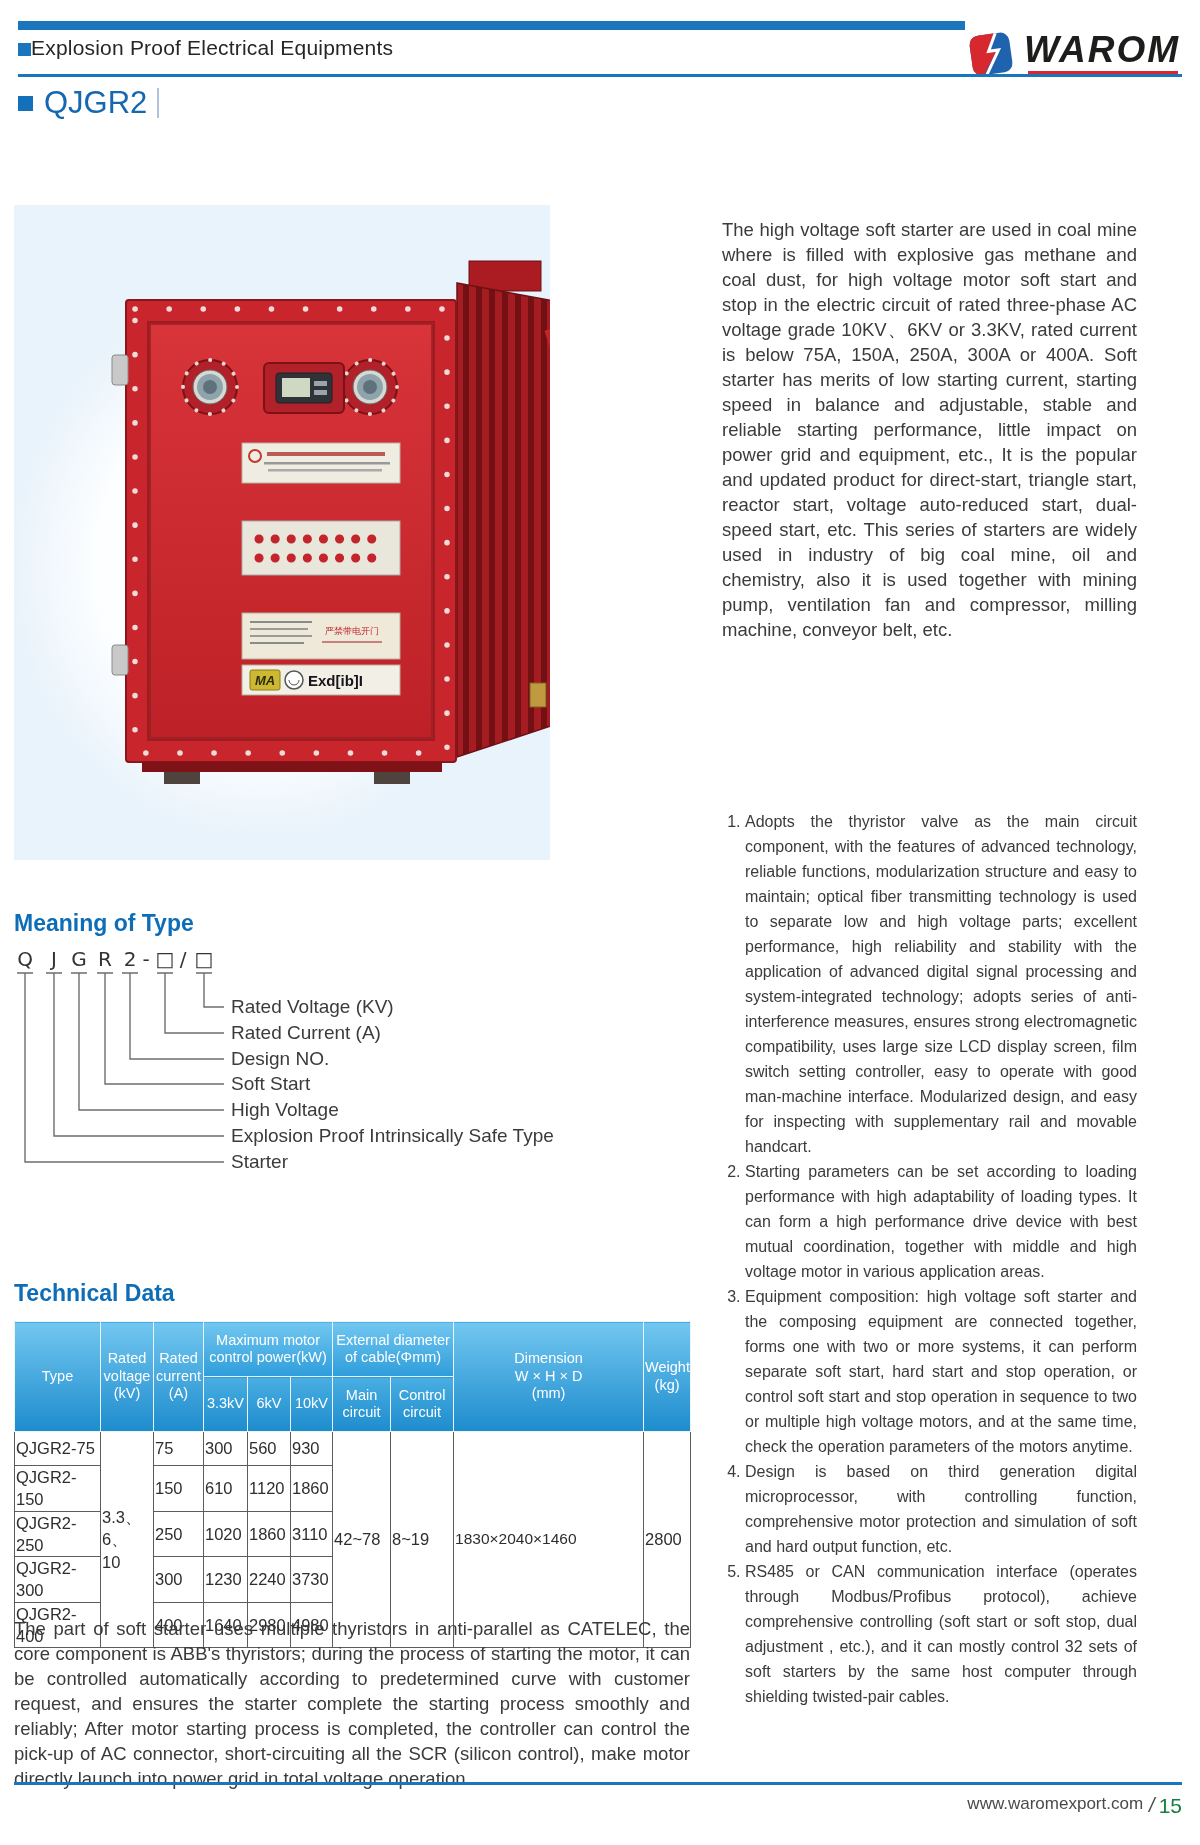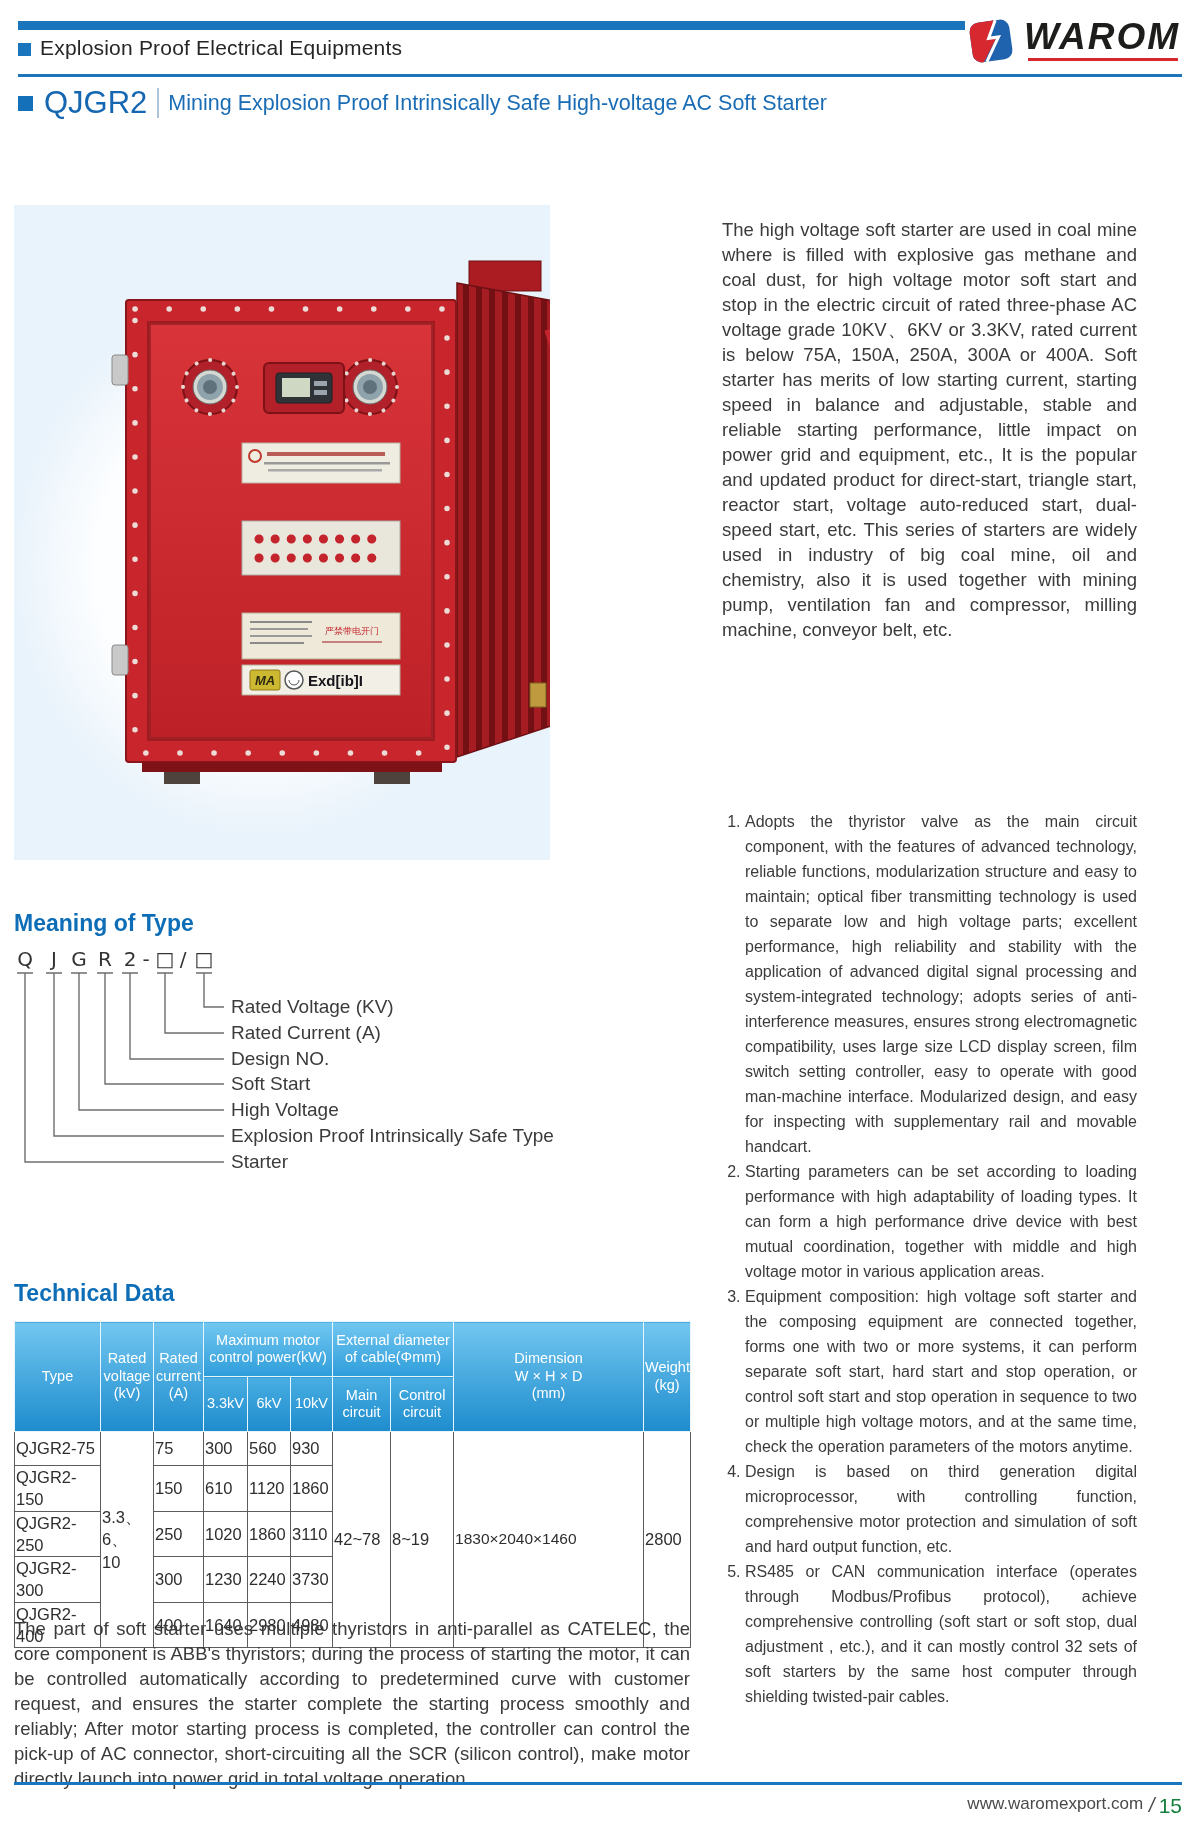--- a/index.html
+++ b/index.html
@@ -6,22 +6,22 @@
   body{
     width:1200px;height:1845px;position:relative;background:#ffffff;
     font-family:"Liberation Sans","DejaVu Sans",sans-serif;color:#3b3b3b;overflow:hidden;
   }
   .abs{position:absolute;}
   
   .top-bar{left:18px;top:21px;width:947px;height:9px;background:#1b75bc;}
   .tagline-row{left:18px;top:36px;display:flex;align-items:center;}
   .sq{background:#1b75bc;display:inline-block;}
   .tagline-sq{width:13px;height:13px;margin-top:2px;}
-  .tagline-text{font-size:21px;color:#262626;margin-left:9px;letter-spacing:0.2px;}
-  .logo{right:20px;top:17px;display:flex;align-items:flex-start;}
+  .tagline-text{font-size:21px;color:#262626;letter-spacing:0.2px;}
+  .logo{right:20px;top:30px;display:flex;align-items:flex-start;}
   .wordmark-wrap{margin-left:6px;}
   .wordmark{font-size:37px;font-weight:bold;font-style:italic;color:#1d1d1b;letter-spacing:2px;line-height:1.1;}
   .wordmark-underline{height:3px;background:#d7282f;width:150px;margin-left:4px;margin-top:0px;}
   .rule{left:18px;top:74px;width:1164px;height:3px;background:#1b75bc;}
   .title-row{left:18px;top:85px;display:flex;align-items:center;}
   .title-sq{width:15px;height:15px;background:#1470b8;}
   .model{font-size:31px;color:#1567b2;margin-left:11px;}
   .title-divider{width:2px;height:30px;background:#aec4da;margin:0 9px 0 10px;}
   .doc-title{font-size:21.5px;color:#1a6cb5;}
   
@@ -96,21 +96,20 @@
   <span class="sq tagline-sq"></span>
   <span class="tagline-text">Explosion Proof Electrical Equipments</span>
 </div>
 
 <div class="abs rule"></div>
 
 <div class="abs title-row">
   <span class="sq title-sq"></span>
   <span class="model">QJGR2</span>
   <span class="title-divider"></span>
-  <span class="doc-title">Mining Explosion Proof Intrinsically Safe High-voltage AC Soft Starter</span>
 </div>
 
 <div class="abs photo">
   <svg width="676" height="655" viewBox="0 0 676 655">
     <defs>
       <linearGradient id="door" x1="0" y1="0" x2="0" y2="1">
         <stop offset="0" stop-color="#d8343a"></stop>
           <stop offset="1" stop-color="#bd2127"></stop>
       </linearGradient>
       <pattern id="fins" width="13" height="8" patternUnits="userSpaceOnUse">

